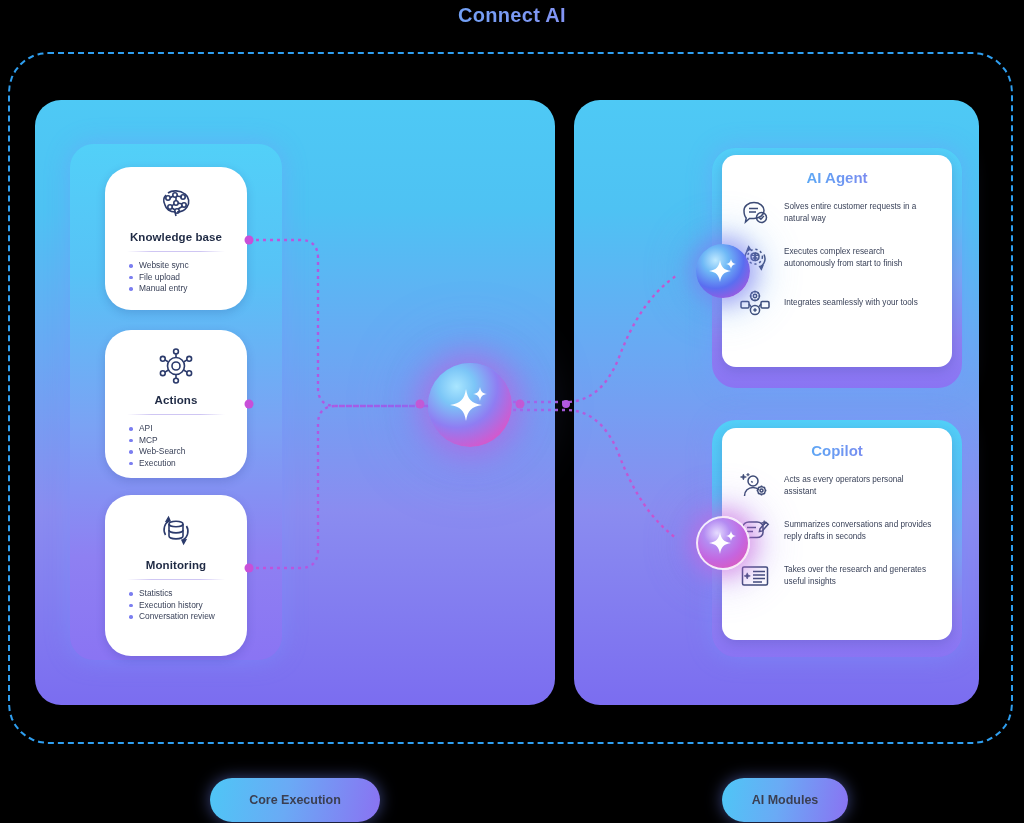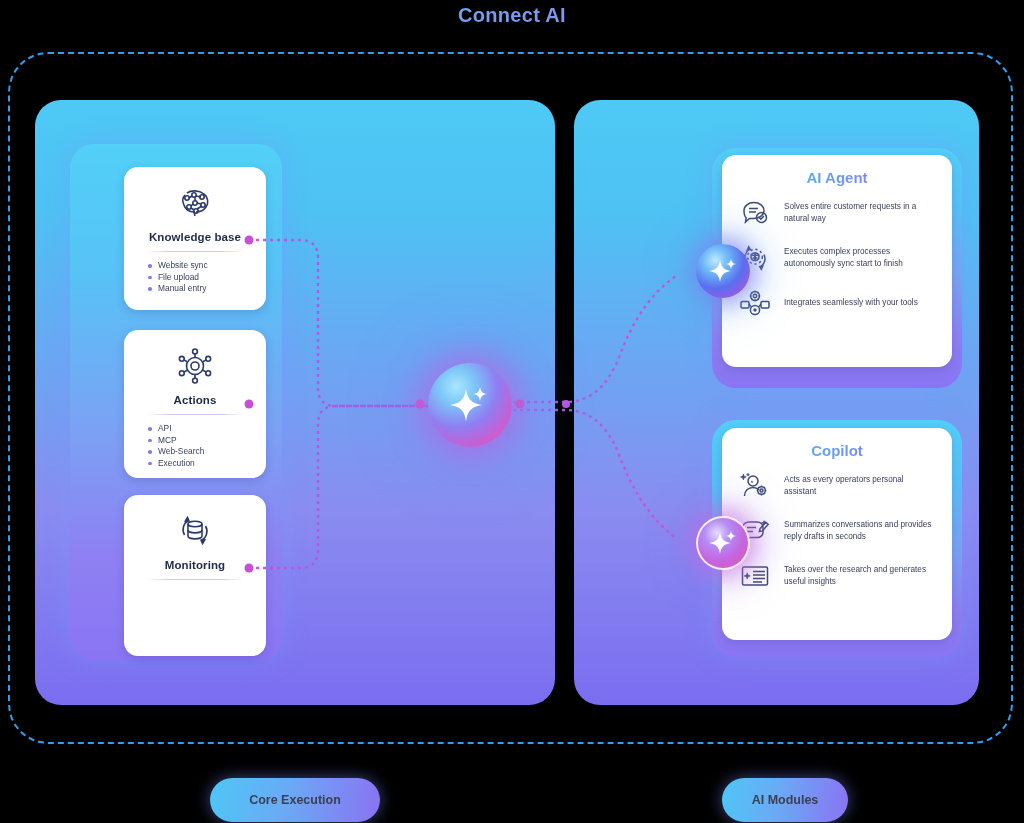--- a/index.html
+++ b/index.html
@@ -46,25 +46,24 @@
     box-shadow: 0 0 24px rgba(120,150,255,.45);
   }
   .inner-left { left: 70px; top: 144px; width: 212px; height: 516px; }
   .inner-ai   { left: 712px; top: 148px; width: 250px; height: 240px; }
   .inner-cop  { left: 712px; top: 420px; width: 250px; height: 237px; }
 
   
   .card {
     position: absolute;
     background: #ffffff;
-    border-radius: 14px;
+    border-radius: 26px;
     box-shadow: 0 3px 10px rgba(30,40,120,.18);
     padding: 14px 12px 12px;
     text-align: center;
-    margin-left: 19px;
   }
   .card-kb  { left: 105px; top: 167px; width: 142px; height: 143px; }
   .card-act { left: 105px; top: 330px; width: 142px; height: 148px; }
   .card-mon { left: 105px; top: 495px; width: 142px; height: 161px; }
 
   .card-icon { height: 44px; display: flex; align-items: center; justify-content: center; }
   .card-icon svg { stroke: #2b3a6b; fill: none; stroke-width: 1.6; }
   .card-title {
     font-size: 11.5px; font-weight: bold; color: #1f2a44;
     margin-top: 6px; letter-spacing: .1px;
@@ -207,20 +206,25 @@
         <path d="M14 11 L14 23 C14 24.6 17.1 25.9 21 25.9 C24.9 25.9 28 24.6 28 23 L28 11"></path>
         <path d="M14 17 C14 18.6 17.1 19.9 21 19.9 C24.9 19.9 28 18.6 28 17"></path>
         <path d="M10.5 22 A10.5 10.5 0 0 1 14.5 7.5"></path>
         <path d="M31.5 13 A10.5 10.5 0 0 1 27.5 27.5"></path>
         <path d="M13.5 4 L15.2 8 L11 8.4 Z" stroke-width="1.2" fill="#2b3a6b"></path>
         <path d="M28.6 31 L26.8 27.1 L31 26.7 Z" stroke-width="1.2" fill="#2b3a6b"></path>
       </svg>
     </div>
     <div class="card-title">Monitoring</div>
     <div class="card-div"></div>
+    <ul class="card-list">
+      <li>Statistics</li>
+      <li>Execution history</li>
+      <li>Conversation review</li>
+    </ul>
   </div>
 
   <div class="panel panel-right"></div>
   <div class="inner-panel inner-ai"></div>
   <div class="inner-panel inner-cop"></div>
 
   <div class="mod-card mod-ai">
     <div class="mod-title">AI Agent</div>
 
     <div class="feat">
@@ -241,21 +245,21 @@
           <path d="M6 18.5 A9.5 9.5 0 0 1 9.5 6.2"></path>
           <path d="M24 11.5 A9.5 9.5 0 0 1 20.5 23.8"></path>
           <path d="M8.6 3.4 L10.6 6.6 L7 7.3 Z" stroke-width="1.1" fill="#3d4a74"></path>
           <path d="M21.4 26.6 L19.4 23.4 L23 22.7 Z" stroke-width="1.1" fill="#3d4a74"></path>
           <path d="M15 10 C12.5 10 11 11.5 11 13.5 C11 15.6 12.5 17.5 15 17.5 L15 10 Z"></path>
           <path d="M15 10 C17.5 10 19 11.5 19 13.5 C19 15.6 17.5 17.5 15 17.5"></path>
           <path d="M15 10 L15 17.5 M11.8 12 L14 12.6 M18.2 12 L15.8 12.6 M12.5 15.4 L14.3 14.8 M17.6 15.4 L15.8 14.8"></path>
           <circle cx="15" cy="13.7" r="7.4" stroke-dasharray="2.2 2.8"></circle>
         </svg>
       </div>
-      <div class="feat-text">Executes complex processes autonomously sync start to finish</div>
+      <div class="feat-text">Executes complex research autonomously from start to finish</div>
     </div>
 
     <div class="feat">
       <div class="feat-icon">
         <svg width="32" height="28" viewBox="0 0 32 28">
           <rect x="2" y="12.5" width="8" height="6.5" rx="1.2"></rect>
           <rect x="22" y="12.5" width="8" height="6.5" rx="1.2"></rect>
           <circle cx="16" cy="7" r="4.4"></circle>
           <path d="M16 3.4 L16 1.8 M16 12.2 L16 10.6 M19.6 7 L21.2 7 M12.4 7 L10.8 7 M18.5 4.5 L19.6 3.4 M12.4 10.6 L13.5 9.5 M18.5 9.5 L19.6 10.6 M12.4 3.4 L13.5 4.5"></path>
           <circle cx="16" cy="7" r="1.7"></circle>

